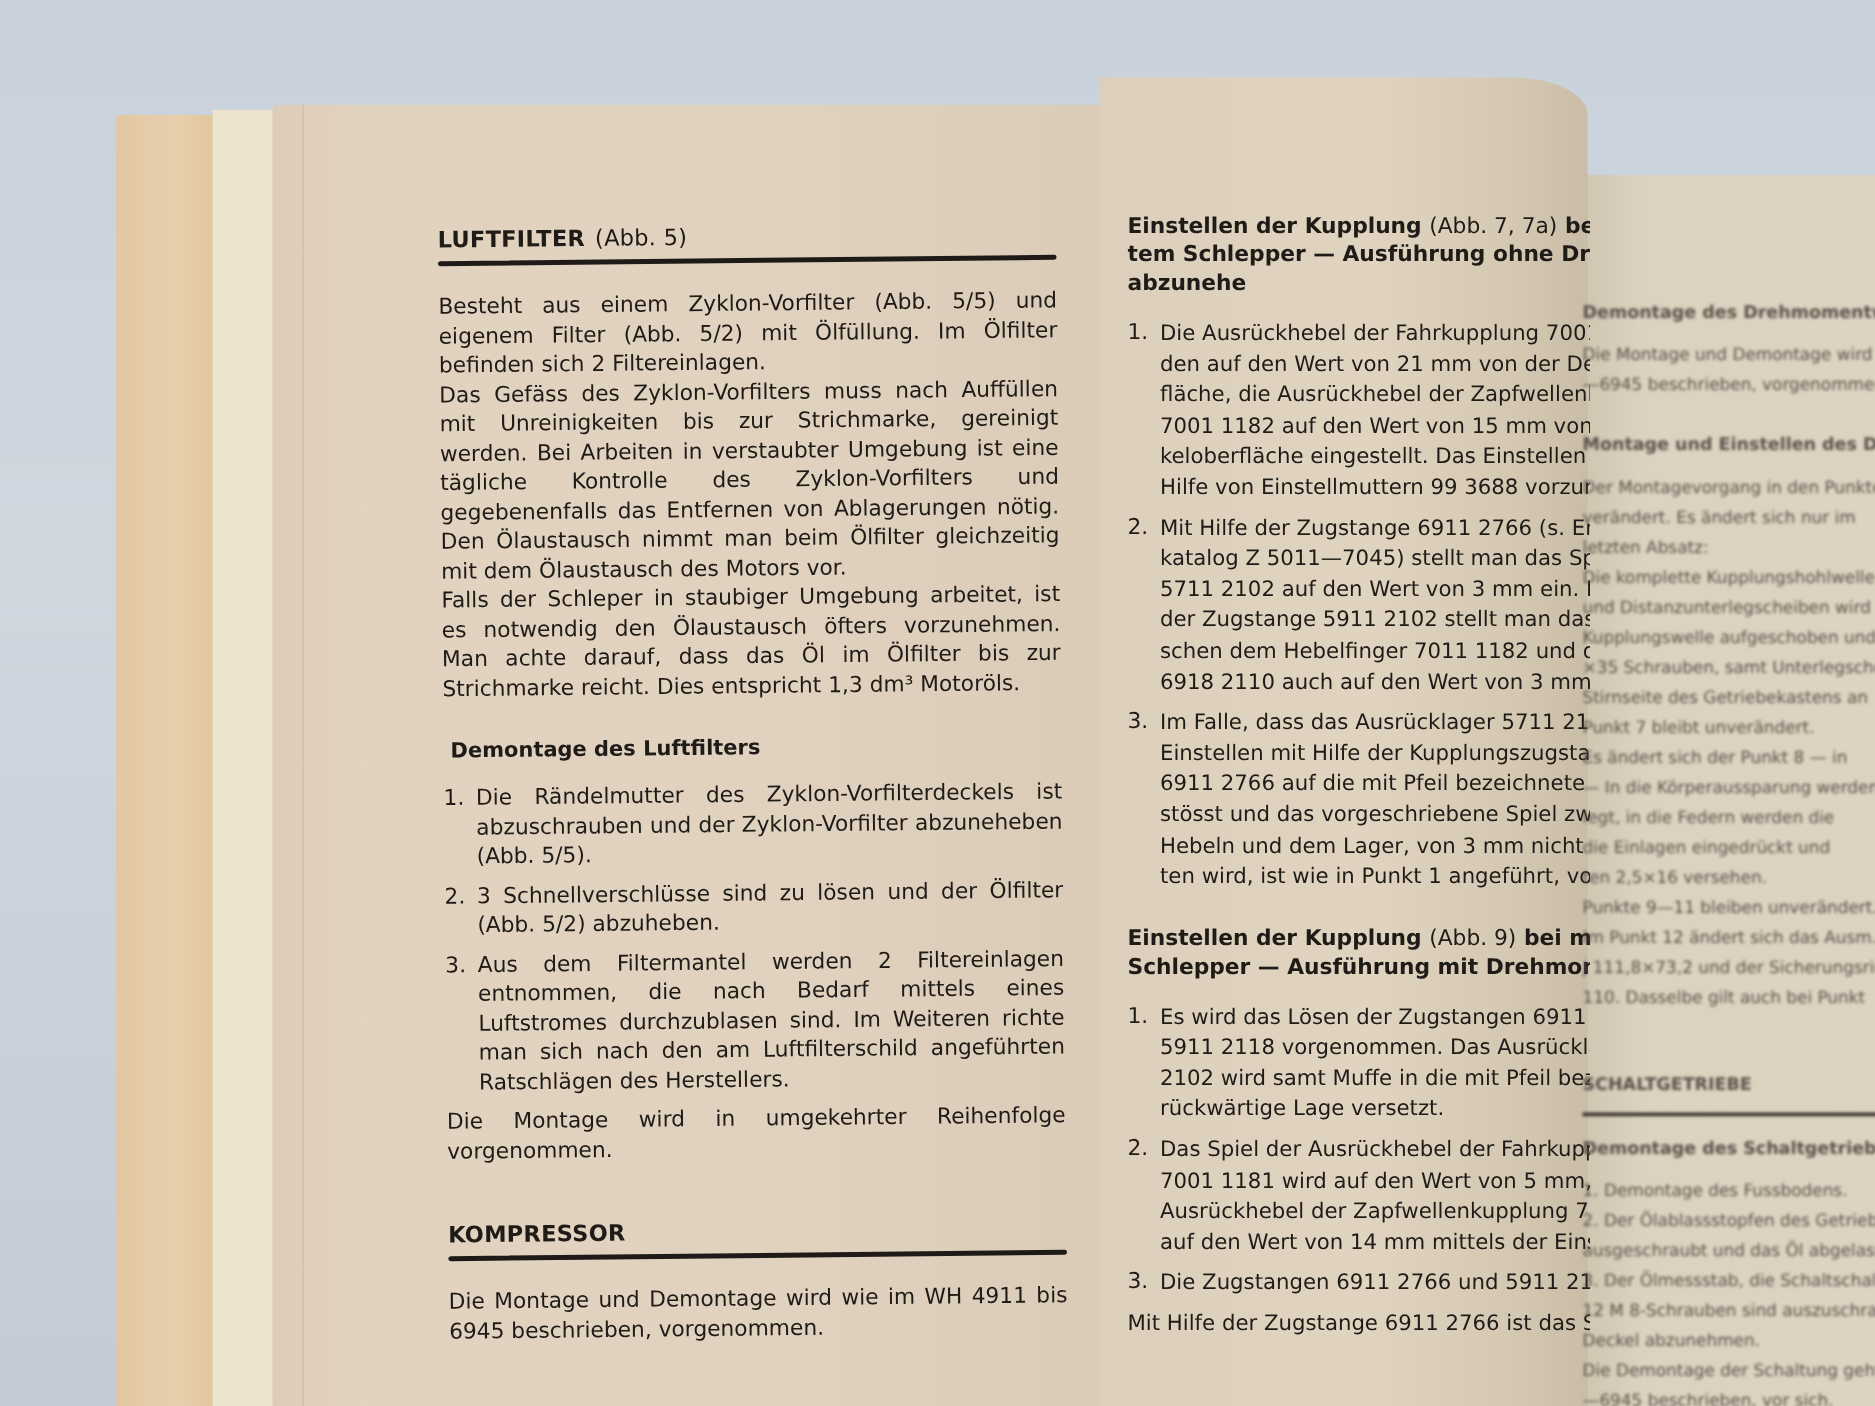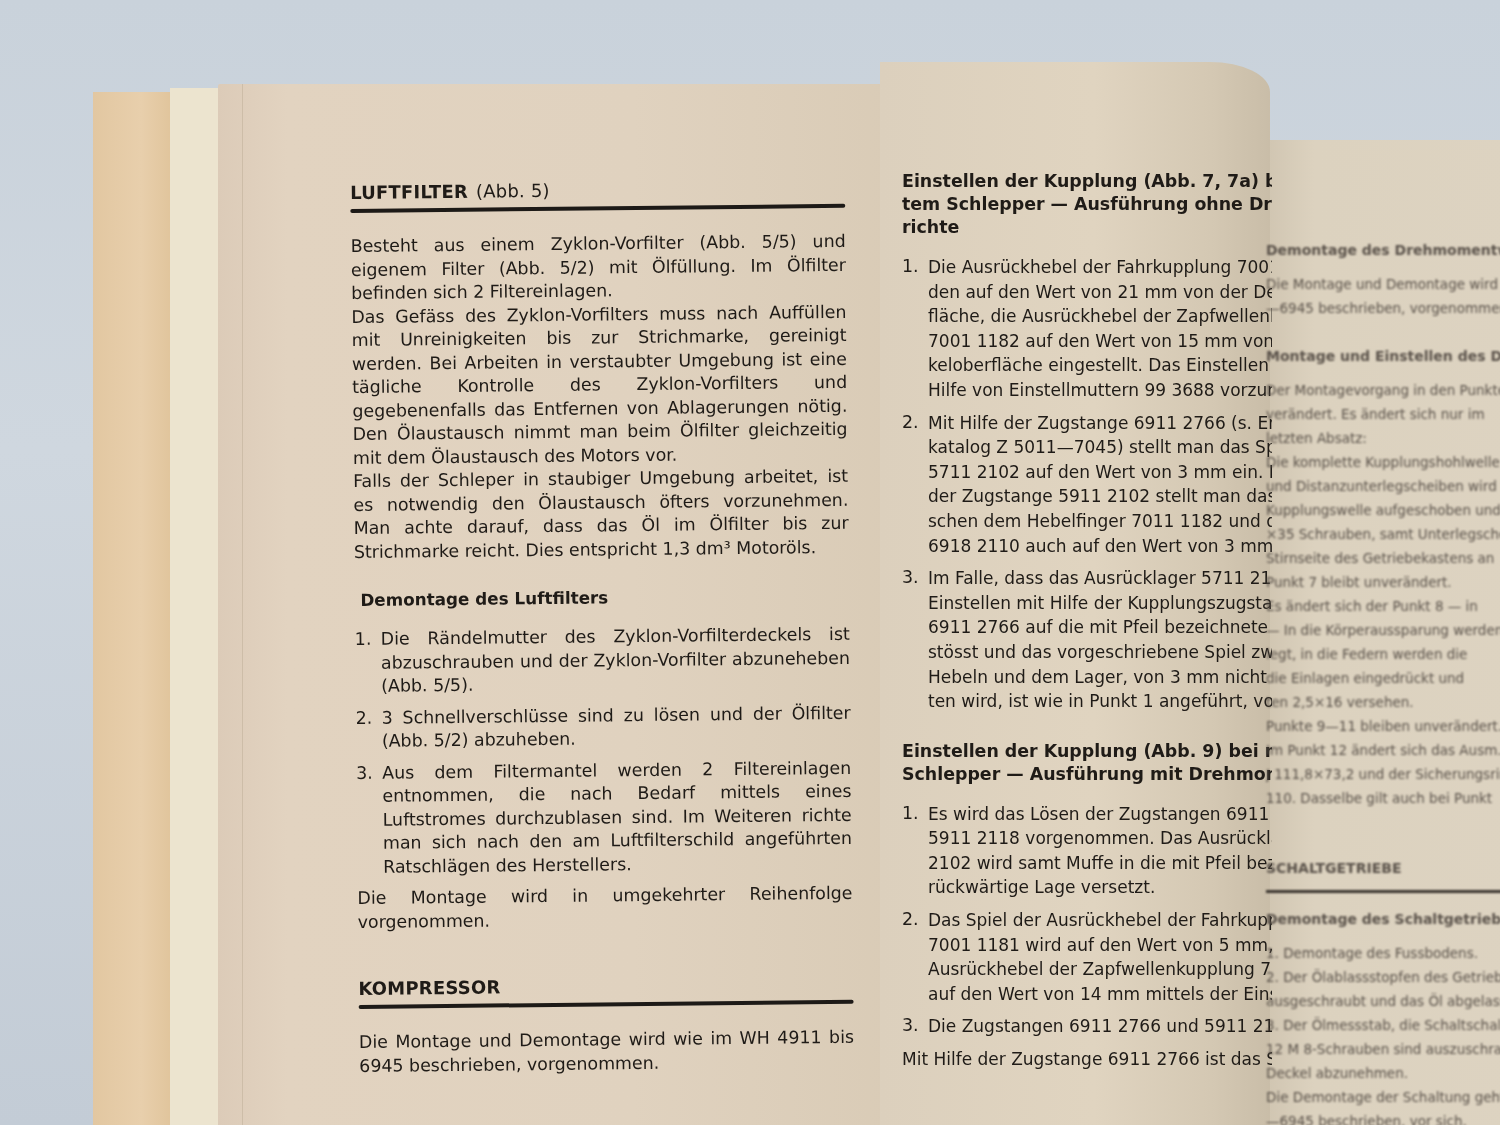--- a/index.html
+++ b/index.html
@@ -52,21 +52,21 @@
   p.body, .li-text {
     font-size:17.4px; line-height:23.5px; margin:0; text-align:justify;
   }
   .subhead { font-weight:bold; font-size:16.8px; margin:26px 0 18px 6px; }
   ol.steps { list-style:none; margin:0; padding:0; }
   ol.steps li { display:flex; margin-bottom:8px; }
   ol.steps .num { width:26px; flex:none; font-size:17.4px; line-height:23.5px; }
   .spacer-lg { height:44px; }
 
   .r-head { font-weight:bold; font-size:17.4px; line-height:23px; margin-bottom:16px; }
-  .r-head .sub { font-weight:bold; }
+  .r-head .sub { font-weight:normal; }
   .r-steps li { margin-bottom:4px; }
   .r-steps .li-text, .r-body { font-size:17px; line-height:24.6px; white-space:nowrap; text-align:left; }
   .r-gap { height:18px; }
 
   .t-head { font-weight:bold; font-size:14px; margin:6px 0 14px 0; white-space:nowrap; }
   .t-text { font-size:13.5px; line-height:24px; white-space:nowrap; }
   .t-gap { height:22px; }
   .t-rule { height:3px; background:#3a342e; margin:4px 0 18px -6px; }
 </style>
 </head>
@@ -118,21 +118,21 @@
 </div>
 
 <div class="col col-right">
   <div class="r-head">
     <div style="white-space:nowrap">
       <span>Einstellen der Kupplung</span>
       <span class="sub">(Abb. 7, 7a)</span>
       <span>bei mon-</span>
     </div>
     <div style="white-space:nowrap">tem Schlepper — Ausführung ohne Drehmoment-</div>
-    <div>richte</div>
+    <div>abzunehe</div>
   </div>
   <ol class="steps r-steps" id="steps1">
       <li>
         <span class="num">1.</span>
         <div>
           <div class="li-text">Die Ausrückhebel der Fahrkupplung 7001 118...</div>
           <div class="li-text">den auf den Wert von 21 mm von der Deckel-</div>
           <div class="li-text">fläche, die Ausrückhebel der Zapfwellenkupp-</div>
           <div class="li-text">7001 1182 auf den Wert von 15 mm von der</div>
           <div class="li-text">keloberfläche eingestellt. Das Einstellen mit</div>

